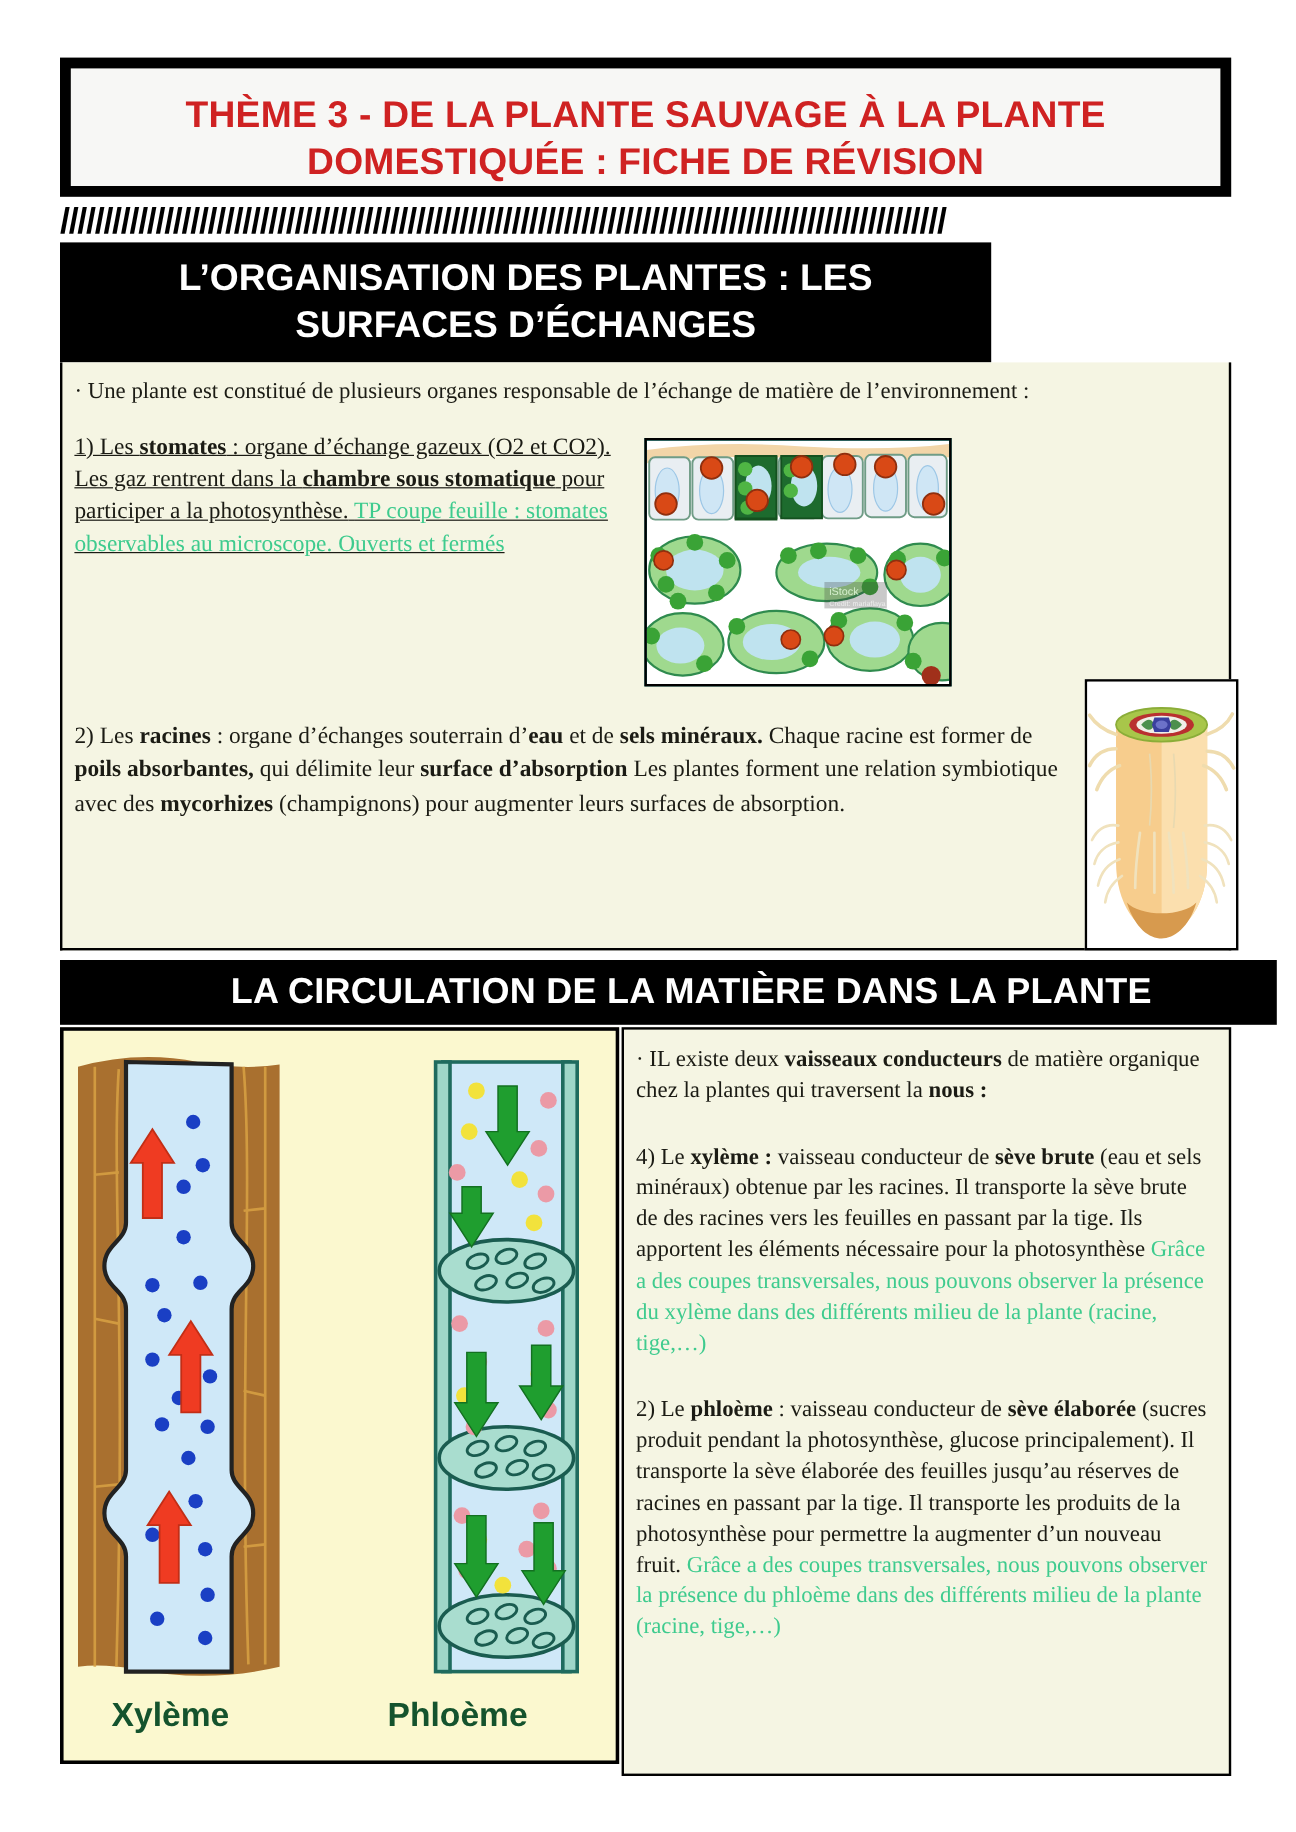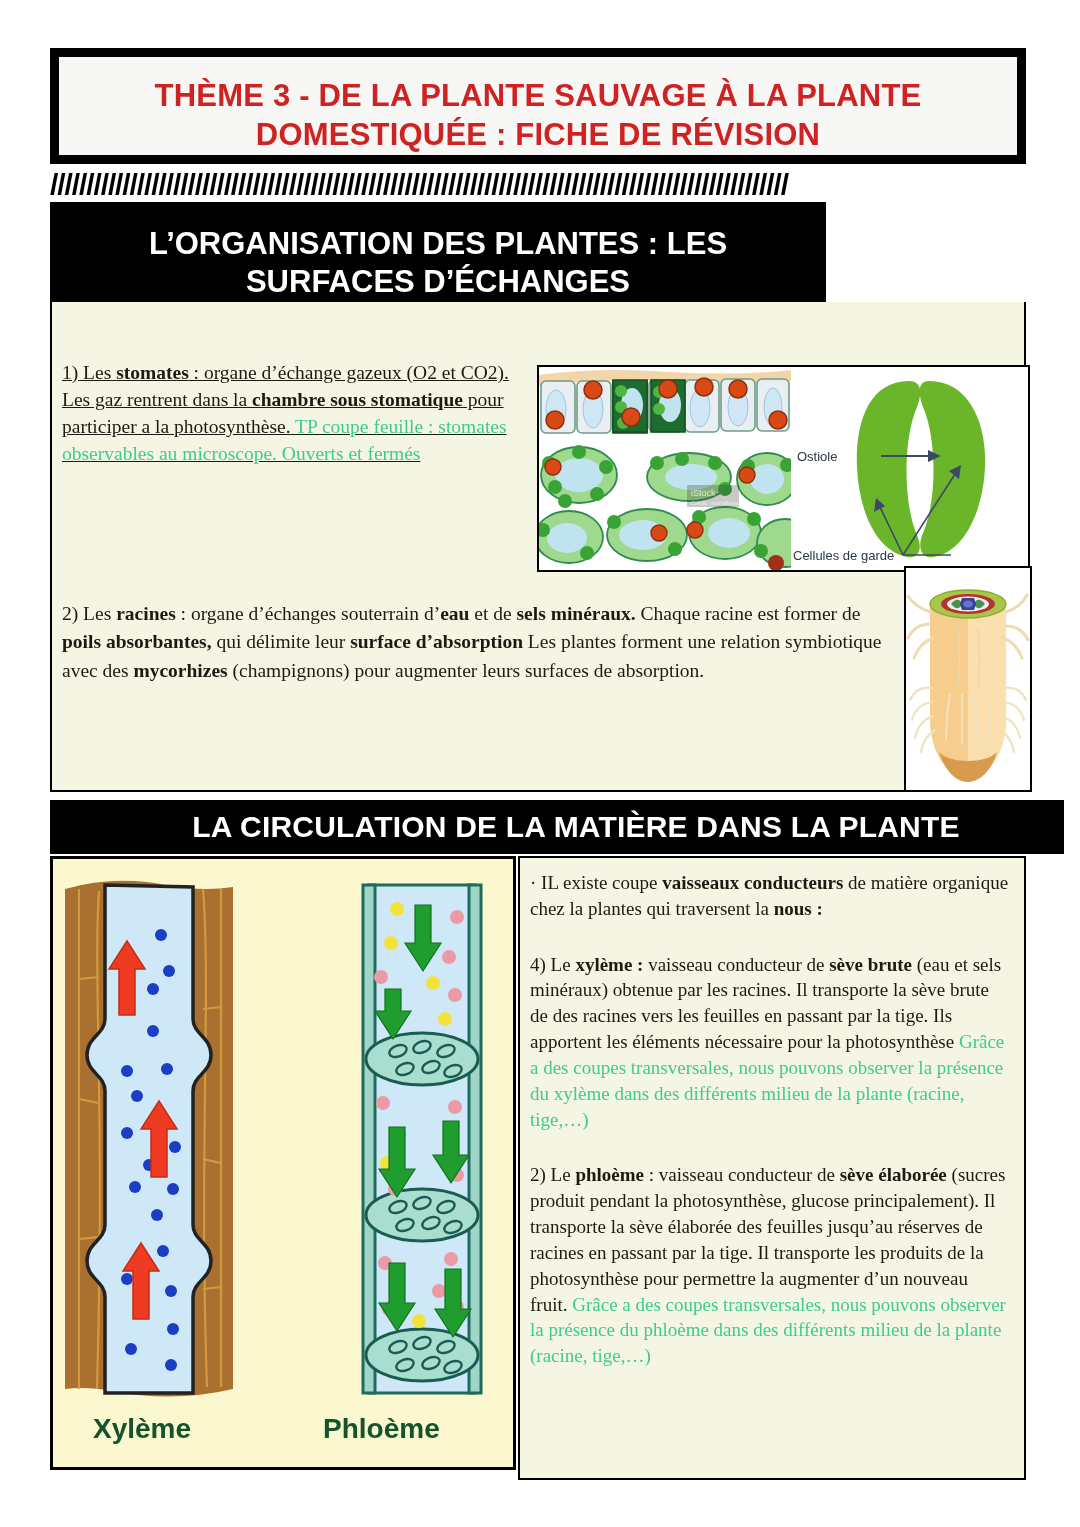--- a/index.html
+++ b/index.html
@@ -30,21 +30,21 @@
     font-family:"Liberation Sans", sans-serif;
     font-size:30px;font-weight:bold;line-height:26px;
     color:#000;overflow:hidden;white-space:nowrap;
     letter-spacing:-1.1px;
   }
 
   
   .sec1-head{
     position:absolute;left:50px;top:202px;width:776px;height:100px;
     background:#000;box-sizing:border-box;
-    display:flex;align-items:flex-end;justify-content:center;
+    display:flex;align-items:center;justify-content:center;
   }
   .sec1-head span{
     font-family:"Liberation Sans", sans-serif;
     font-weight:bold;color:#fff;font-size:31px;line-height:1.25;
     text-align:center;padding:0 40px;
   }
   .sec1-body{
     position:absolute;left:50px;top:302px;width:976px;height:490px;
     background:#f5f5e3;border:2px solid #000;border-top:none;
     box-sizing:border-box;
@@ -117,20 +117,21 @@
   </div>
 
   <div class="hatch">//////////////////////////////////////////////////////////////////////////////////////////////////////</div>
 
   <div class="sec1-head">
     <span>L’ORGANISATION DES PLANTES : LES SURFACES D’ÉCHANGES</span>
   </div>
 
   <div class="sec1-body">
 
+    <div class="p-intro">· Une plante est constitué de plusieurs organes responsable de l’échange de matière de l’environnement :</div>
 
     <div class="p-stomates">
       <span>1) Les </span><b>stomates</b><span> : organe d’échange gazeux (O2 et CO2). Les gaz rentrent dans la </span><b>chambre sous stomatique</b><span> pour participer a la photosynthèse.</span>
       <span class="green">TP coupe feuille : stomates observables au microscope. Ouverts et fermés</span>
     </div>
 
     <div class="p-racines">
       <span>2) Les </span><b>racines</b><span> : organe d’échanges souterrain d’</span><b>eau</b><span> et de </span><b>sels minéraux.</b><span> Chaque racine est former de </span><b>poils absorbantes,</b><span> qui délimite leur </span><b>surface d’absorption</b><span>  Les plantes forment une relation symbiotique avec des </span><b>mycorhizes</b><span> (champignons) pour augmenter leurs surfaces de absorption.</span>
     </div>
 
@@ -229,43 +230,20 @@
         </g>
 
         <g opacity="0.55">
           <rect x="148" y="118" width="52" height="22" fill="#3a3a3a" opacity="0.5"></rect>
           <text x="152" y="129" font-family="Liberation Sans, sans-serif" font-size="9" fill="#ffffff">iStock</text>
           <text x="152" y="138" font-family="Liberation Sans, sans-serif" font-size="6" fill="#e0e0e0">Credit: mariaflaya</text>
         </g>
       </svg>
     </div>
 
-    <div class="img-stoma">
-      <svg viewBox="0 0 237 203" width="237" height="203">
-        <rect x="0" y="0" width="237" height="203" fill="#ffffff"></rect>
-
-        <path d="M118 14 C 78 14 64 56 66 100 C 68 146 86 184 116 190 C 128 192 132 182 126 168 C 112 136 112 72 126 40 C 132 24 130 14 118 14 Z" fill="#6ab52a"></path>
-        <path d="M138 14 C 178 14 196 56 194 100 C 192 146 172 186 142 190 C 130 192 126 180 132 166 C 146 134 146 72 132 40 C 126 24 128 14 138 14 Z" fill="#6ab52a"></path>
-
-        <g stroke="#3b4a63" stroke-width="2" fill="none">
-          <line x1="90" y1="89" x2="142" y2="89"></line>
-        </g>
-        <polygon points="150,89 137,83 137,95" fill="#3b4a63"></polygon>
-        <text x="6" y="94" font-family="Liberation Sans, sans-serif" font-size="13" fill="#2b3648">Ostiole</text>
-
-        <g stroke="#3b4a63" stroke-width="1.6" fill="none">
-          <line x1="112" y1="188" x2="160" y2="188"></line>
-          <line x1="112" y1="188" x2="88" y2="138"></line>
-          <line x1="112" y1="188" x2="166" y2="104"></line>
-        </g>
-        <polygon points="85,131 83,145 94,139" fill="#3b4a63"></polygon>
-        <polygon points="170,98 158,104 168,112" fill="#3b4a63"></polygon>
-        <text x="2" y="193" font-family="Liberation Sans, sans-serif" font-size="13" fill="#2b3648">Cellules de garde</text>
-      </svg>
-    </div>
 
     <div class="img-root">
       <svg viewBox="0 0 124 222" width="124" height="222">
         <rect x="0" y="0" width="124" height="222" fill="#ffffff"></rect>
 
         <path d="M24 36 L24 150 C24 186 42 210 62 210 C82 210 100 186 100 150 L100 36 Z" fill="#f7cd8d"></path>
         <path d="M62 36 L62 210 C82 210 100 186 100 150 L100 36 Z" fill="#fbdfae"></path>
 
         <path d="M33 184 C40 206 52 214 62 214 C72 214 85 205 91 184 C80 196 44 196 33 184 Z" fill="#d79a4e"></path>
 
@@ -433,21 +411,21 @@
           <polygon points="344,404 326,432 336,432 336,472 352,472 352,432 362,432" transform="rotate(180 344 438)"></polygon>
         </g>
       </g>
     </svg>
     <div class="vessel-label lbl-xyl">Xylème</div>
     <div class="vessel-label lbl-phl">Phloème</div>
   </div>
 
   <div class="sec2-right">
     <div class="r-intro">
-      <span>· IL existe coupe </span><b>vaisseaux conducteurs</b><span> de matière organique chez la plantes qui traversent la </span><b>nous :</b>
+      <span>· IL existe deux </span><b>vaisseaux conducteurs</b><span> de matière organique chez la plantes qui traversent la </span><b>nous :</b>
     </div>
 
     <div class="r-block">
       <span>4) Le </span><b>xylème :</b><span> vaisseau conducteur de </span><b>sève brute</b><span> (eau et sels minéraux) obtenue par les racines. Il transporte la sève brute de des racines vers les feuilles en passant par la tige. Ils apportent les éléments nécessaire pour la photosynthèse</span>
       <span class="green">Grâce a des coupes transversales, nous pouvons observer la présence du xylème dans des différents milieu de la plante (racine, tige,…)</span>
     </div>
 
     <div class="r-block">
       <span>2) Le </span><b>phloème</b><span> : vaisseau conducteur de </span><b>sève élaborée</b><span> (sucres produit pendant la photosynthèse, glucose principalement). Il transporte la sève élaborée des feuilles jusqu’au réserves de racines en passant par la tige. Il transporte les produits de la photosynthèse pour permettre la augmenter d’un nouveau fruit.</span>
       <span class="green">Grâce a des coupes transversales, nous pouvons observer la présence du phloème dans des différents milieu de la plante (racine, tige,…)</span>

